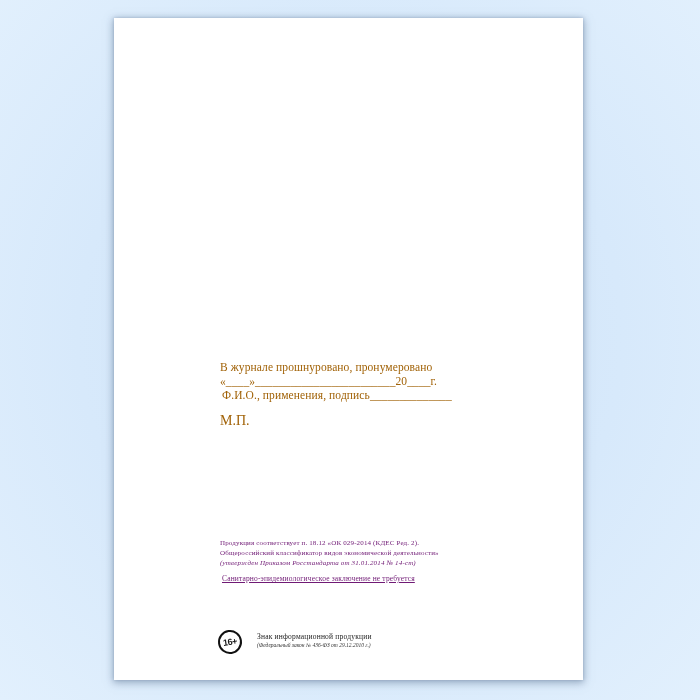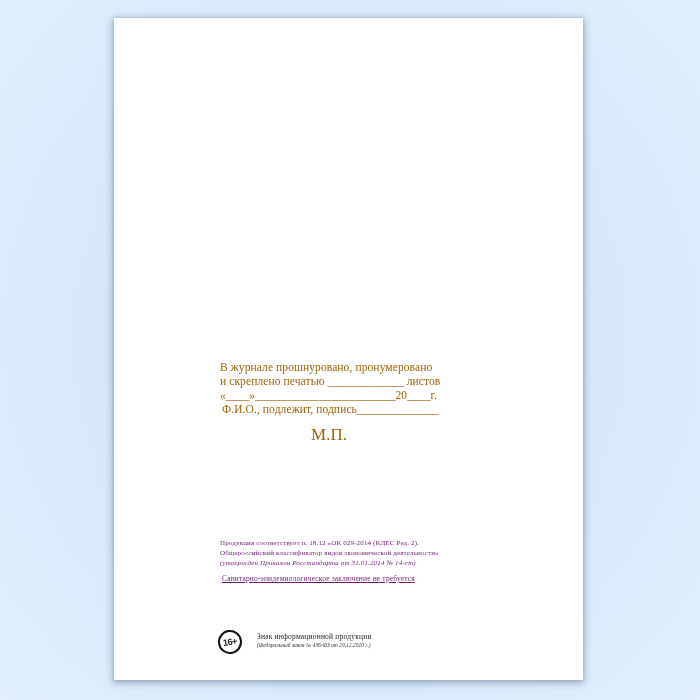--- a/index.html
+++ b/index.html
@@ -34,23 +34,23 @@
   }
   .seal-line {
     font-size: 11.5px;
     line-height: 14px;
     white-space: nowrap;
     letter-spacing: 0.1px;
   }
   .seal-line.indent { padding-left: 2px; }
   .stamp-label {
     margin-top: 12px;
-    font-size: 17px;
+    font-size: 14px;
     line-height: 14px;
-    text-align: center;
+    text-align: left;
     padding-right: 6px;
   }
   
   .compliance {
     position: absolute;
     left: 106px;
     top: 520px;
     width: 300px;
     color: #701a75;
   }
@@ -108,23 +108,22 @@
     color: #333333;
   }
 </style>
 </head>
 <body>
 
 <div class="page">
 
   <div class="seal-block">
     <div class="seal-line">В журнале прошнуровано, пронумеровано</div>
-    <div class="seal-line">и скреплено печатью _____________ листов</div>
     <div class="seal-line">«____»________________________20____г.</div>
-    <div class="seal-line indent">Ф.И.О., подлежит, подпись______________</div>
+    <div class="seal-line indent">Ф.И.О., применения, подпись______________</div>
     <div class="stamp-label">М.П.</div>
   </div>
 
   <div class="compliance">
     <div class="para-line">Продукция соответствует п. 18.12 «ОК 029-2014 (КДЕС Ред. 2).</div>
     <div class="para-line">Общероссийский классификатор видов экономической деятельности»</div>
     <div class="para-line italic">(утвержден Приказом Росстандарта от 31.01.2014 № 14-ст)</div>
     <div class="statement s1">Санитарно-эпидемиологическое заключение не требуется</div>
   </div>
 

